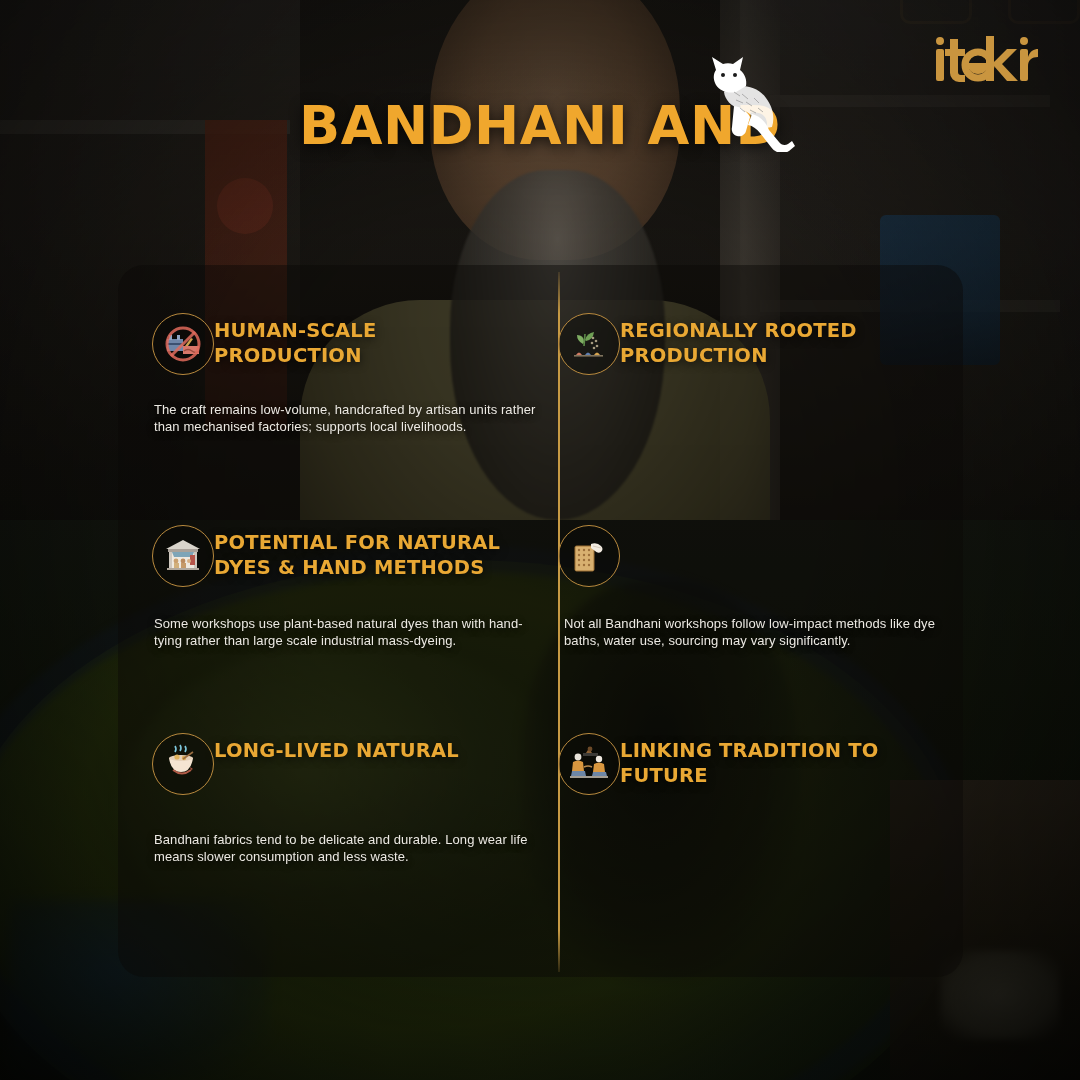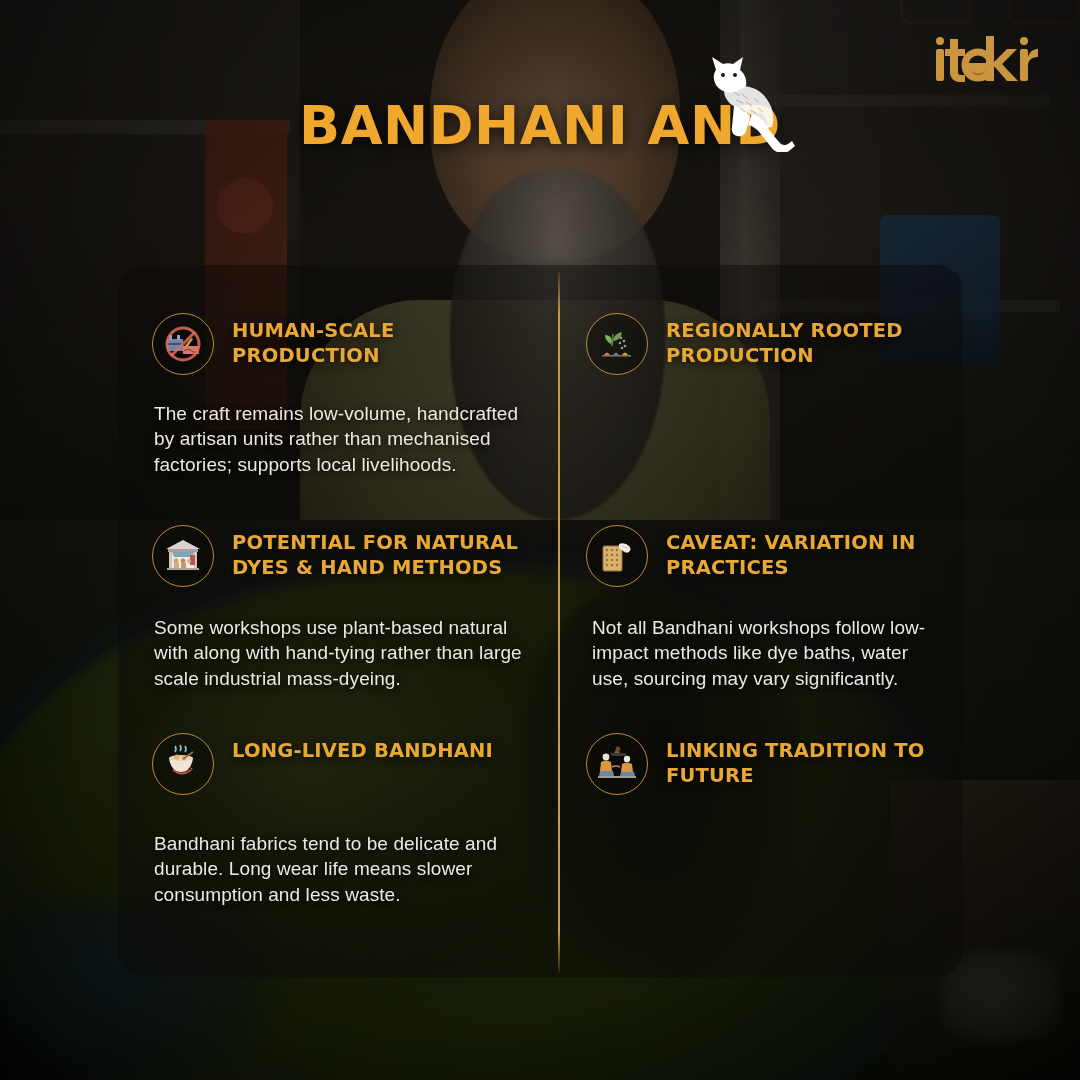--- a/index.html
+++ b/index.html
@@ -213,24 +213,24 @@
   .grid {
     position: absolute; left: 118px; top: 265px; width: 845px; height: 712px;
     display: grid;
     grid-template-columns: 440px 405px;
     grid-template-rows: 212px 206px 294px;
     z-index: 7;
   }
 
   .cell { position: relative; padding: 0; }
   .cell.col-l { padding-left: 34px; padding-right: 22px; }
-  .cell.col-r { padding-left: 28px; padding-right: 22px; }
+  .cell.col-r { padding-right: 22px; }
 
   .cell-head {
-    display: flex; align-items: flex-start; gap: 18px;
+    display: flex; align-items: flex-start; 
     padding-top: 48px;
   }
   .cell.r3 .cell-head { padding-top: 50px; }
 
   .icon-circle {
     flex: 0 0 auto;
     width: 62px; height: 62px; border-radius: 50%;
     border: 1.6px solid #b98a3e;
     background: rgba(8,8,6,.45);
     display: flex; align-items: center; justify-content: center;
@@ -247,21 +247,21 @@
     line-height: 1.28;
     letter-spacing: .2px;
     text-shadow: 0 2px 8px rgba(0,0,0,.7);
     padding-top: 6px;
     max-width: 300px;
   }
   .cell.col-r .cell-title { max-width: 280px; }
 
   .cell-body {
     color: #ece9e3;
-    font-size: 19px;
+    font-size: 13px;
     line-height: 1.33;
     letter-spacing: .1px;
     text-shadow: 0 2px 7px rgba(0,0,0,.8);
     padding-top: 28px;
     padding-left: 2px;
     max-width: 400px;
   }
   .cell.col-r .cell-body { padding-left: 6px; max-width: 400px; }
   .cell.r1.col-l .cell-body { padding-top: 26px; }
   .cell.r3 .cell-body { padding-top: 36px; }
@@ -395,21 +395,21 @@
             <circle cx="16" cy="28" r="2.4" fill="#caa06e"></circle>
             <rect x="14" y="30" width="5" height="5" fill="#d2b07c"></rect>
             <circle cx="23" cy="28" r="2.4" fill="#bb8b5e"></circle>
             <rect x="21" y="30" width="5" height="5" fill="#c69a68"></rect>
             <circle cx="29" cy="28" r="2" fill="#d9b084"></circle>
             <rect x="7" y="35" width="32" height="2" fill="#b0a79c"></rect>
           </svg>
         </div>
         <div class="cell-title">POTENTIAL FOR NATURAL DYES &amp; HAND METHODS</div>
       </div>
-      <div class="cell-body">Some workshops use plant-based natural with along with hand-tying rather than large scale industrial mass-dyeing.</div>
+      <div class="cell-body">Some workshops use plant-based natural dyes than with hand-tying rather than large scale industrial mass-dyeing.</div>
     </div>
 
     <div class="cell col-r r2">
       <div class="cell-head">
         <div class="icon-circle">
           <svg width="44" height="44" viewBox="0 0 44 44">
             <rect x="8" y="12" width="19" height="25" rx="1.5" fill="#d8b070"></rect>
             <g fill="#8a5a28" opacity=".75">
               <circle cx="12" cy="16" r="1.2"></circle>
                 <circle cx="17" cy="16" r="1.2"></circle>
@@ -422,40 +422,39 @@
                 <circle cx="22" cy="26" r="1.2"></circle>
               <circle cx="12" cy="31" r="1.2"></circle>
                 <circle cx="17" cy="31" r="1.2"></circle>
                 <circle cx="22" cy="31" r="1.2"></circle>
             </g>
             <rect x="8" y="12" width="19" height="25" rx="1.5" fill="none" stroke="#9c6f33" stroke-width="1"></rect>
             <path d="M24 10 q6 -2 10 2 q3 3 0 6 q-3 2 -6 -1 l-4 -3 z" fill="#f3ece2"></path>
             <path d="M26 12 l8 2" stroke="#d6cbbc" stroke-width="1" fill="none"></path>
           </svg>
         </div>
-        <div class="cell-title">CAVEAT: VARIATION IN PRACTICES</div>
       </div>
       <div class="cell-body">Not all Bandhani workshops follow low-impact methods like dye baths, water use, sourcing may vary significantly.</div>
     </div>
 
     <div class="cell col-l r3">
       <div class="cell-head">
         <div class="icon-circle">
           <svg width="44" height="44" viewBox="0 0 44 44">
             <path d="M14 10 q2 -3 0 -6 M19 9 q2 -3 0 -6 M24 10 q2 -3 0 -6" stroke="#7fc8dd" stroke-width="1.6" fill="none"></path>
             <path d="M8 16 q12 -3 24 0 q-2 14 -12 14 q-10 0 -12 -14 z" fill="#f5e4d2"></path>
             <ellipse cx="20" cy="16" rx="12" ry="3" fill="#e6d1ba"></ellipse>
             <circle cx="16" cy="15" r="2.6" fill="#e0b25c"></circle>
             <circle cx="23" cy="16" r="2.2" fill="#ddae57"></circle>
             <path d="M22 17 l10 -7" stroke="#9b6e42" stroke-width="1.6" fill="none"></path>
             <path d="M12 28 q9 7 18 0" stroke="#b05a46" stroke-width="1.8" fill="none"></path>
             <path d="M30 28 l-1 -3 l3 2 z" fill="#b05a46"></path>
           </svg>
         </div>
-        <div class="cell-title">LONG-LIVED BANDHANI</div>
+        <div class="cell-title">LONG-LIVED NATURAL</div>
       </div>
       <div class="cell-body">Bandhani fabrics tend to be delicate and durable. Long wear life means slower consumption and less waste.</div>
     </div>
 
     <div class="cell col-r r3">
       <div class="cell-head">
         <div class="icon-circle">
           <svg width="46" height="46" viewBox="0 0 46 46">
             <rect x="17" y="12" width="15" height="3" fill="#3c3a36"></rect>
             <path d="M20 12 q3 -7 6 0 z" fill="#8a6034"></path>

